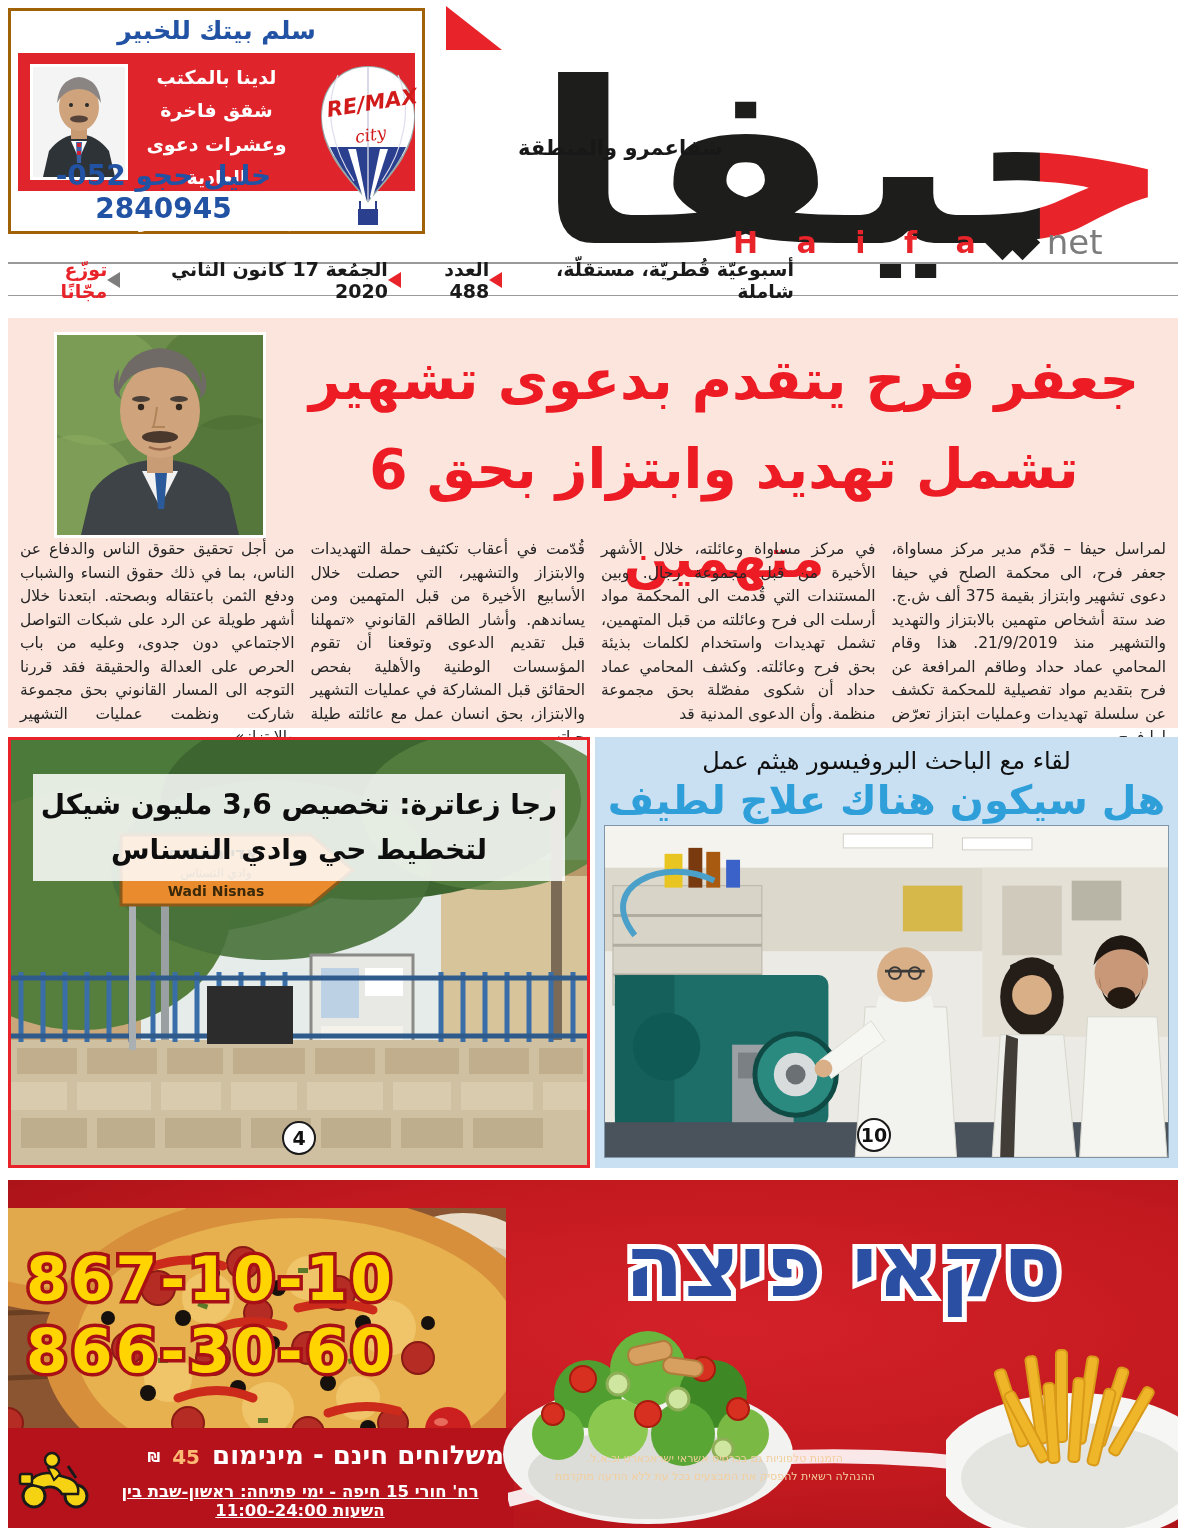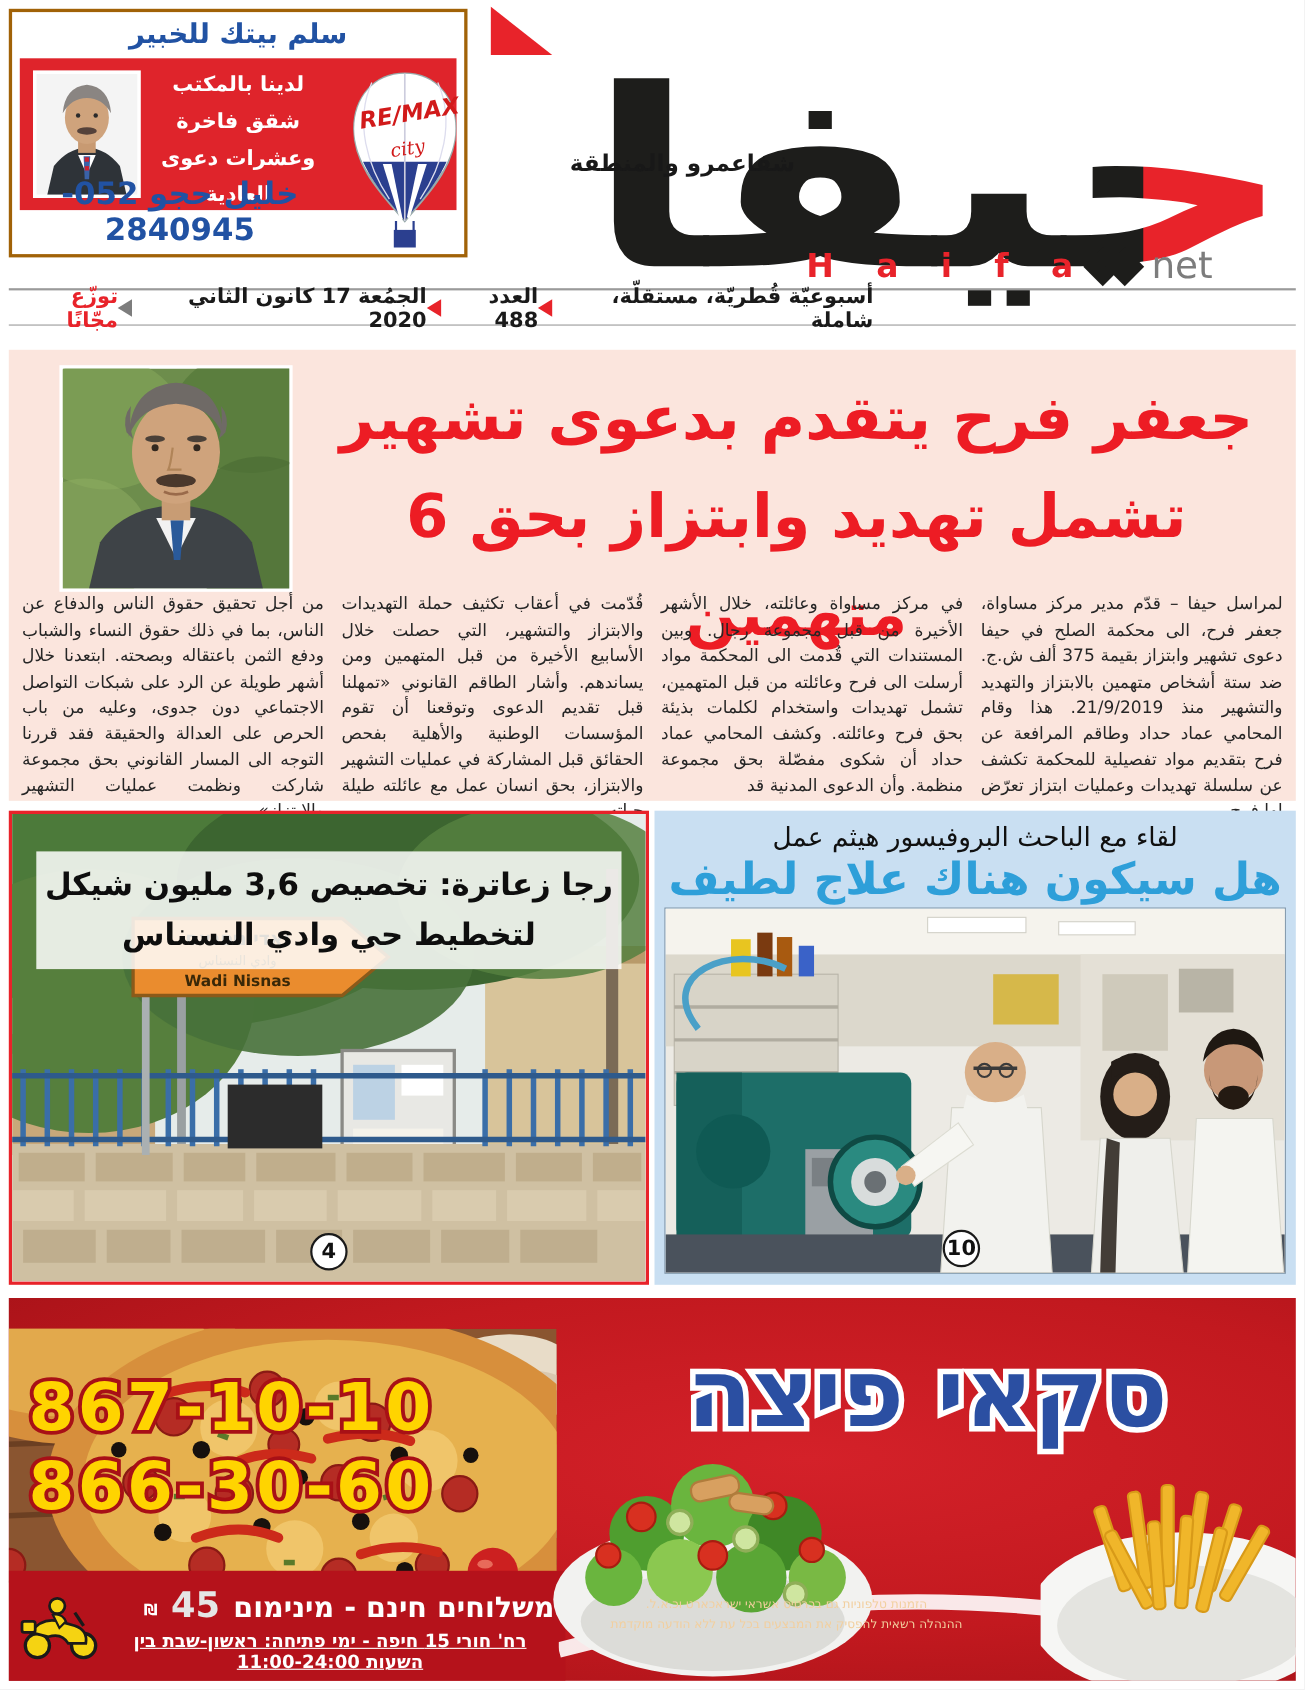--- a/index.html
+++ b/index.html
@@ -65,21 +65,21 @@
   .badge10{position:absolute;left:262px;bottom:16px;}
 
   
   .pizza-ad{left:8px;top:1180px;width:1170px;height:348px;
             background:radial-gradient(ellipse at 62% 42%,#d42129 0%,#c2191f 55%,#a31117 100%);overflow:hidden;}
   .pizza-photo{position:absolute;left:0;top:0;width:498px;height:248px;margin-top:28px;}
   .phones{position:absolute;left:12px;top:34px;width:450px;height:170px;}
   .delivery-strip{position:absolute;left:0;top:248px;width:506px;height:100px;background:#b5121b;}
   .scooter{position:absolute;left:10px;top:20px;width:74px;height:62px;}
   .dline1{position:absolute;right:10px;top:12px;left:90px;text-align:right;color:#fff;font-weight:bold;font-size:26px;direction:rtl;}
-  .dline1 .big45{color:#e5e5e5;font-size:32px;padding:0 3px;text-align:center;}
+  .dline1 .big45{color:#fdba74;font-size:20px;padding:0 3px;text-align:center;}
   .dline1 .shk{font-size:14px;vertical-align:2px;}
   .dline2{position:absolute;right:10px;top:54px;left:88px;text-align:center;color:#fff;font-weight:bold;font-size:16.5px;direction:rtl;text-decoration:underline;}
   .brand-wrap{position:absolute;left:505px;top:18px;width:660px;height:132px;}
   .swoosh{position:absolute;left:500px;top:250px;width:670px;height:95px;}
   .salad{position:absolute;left:490px;top:104px;width:300px;height:244px;}
   .fries{position:absolute;right:0;top:148px;width:232px;height:200px;}
   .notes{position:absolute;left:512px;top:270px;width:390px;text-align:center;color:#f2cf9e;font-size:11px;line-height:1.6;direction:rtl;}
 </style>
 </head>
 <body>

